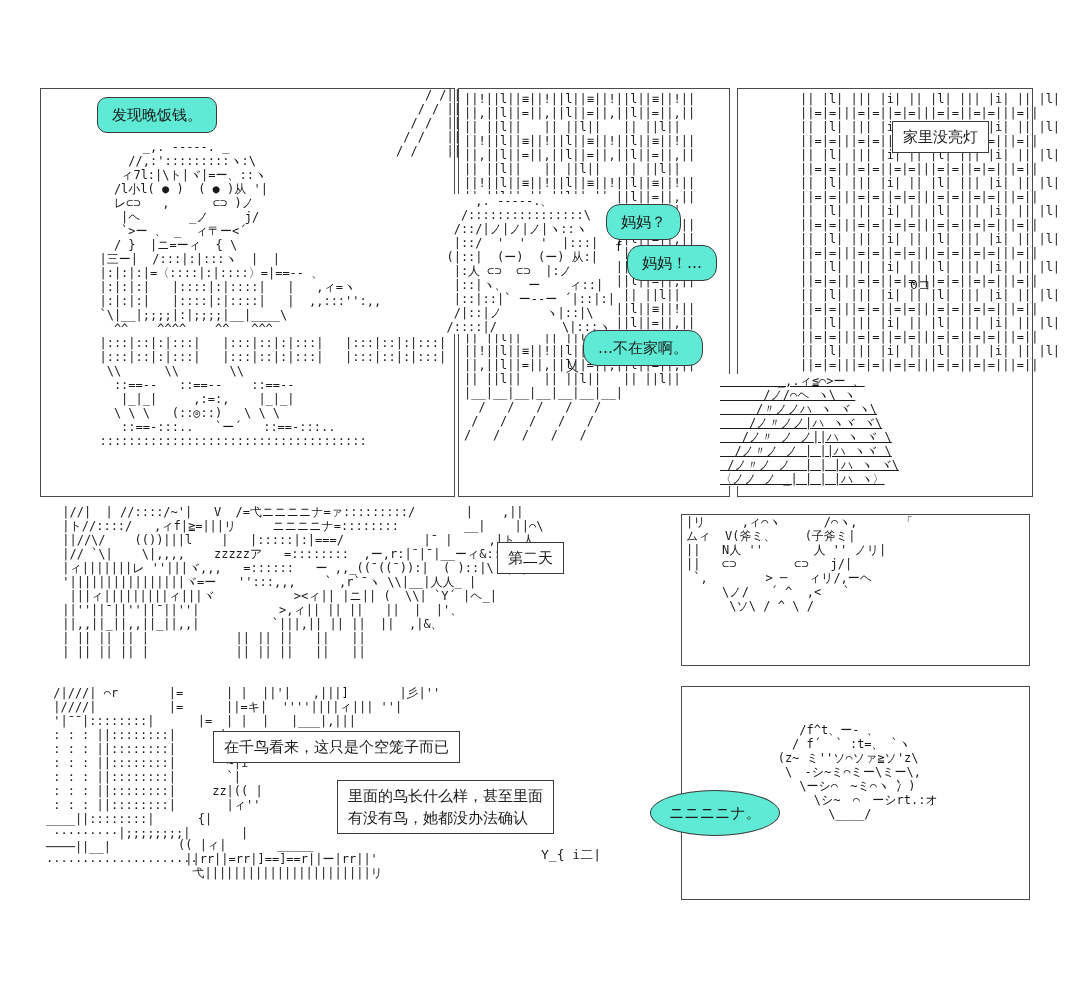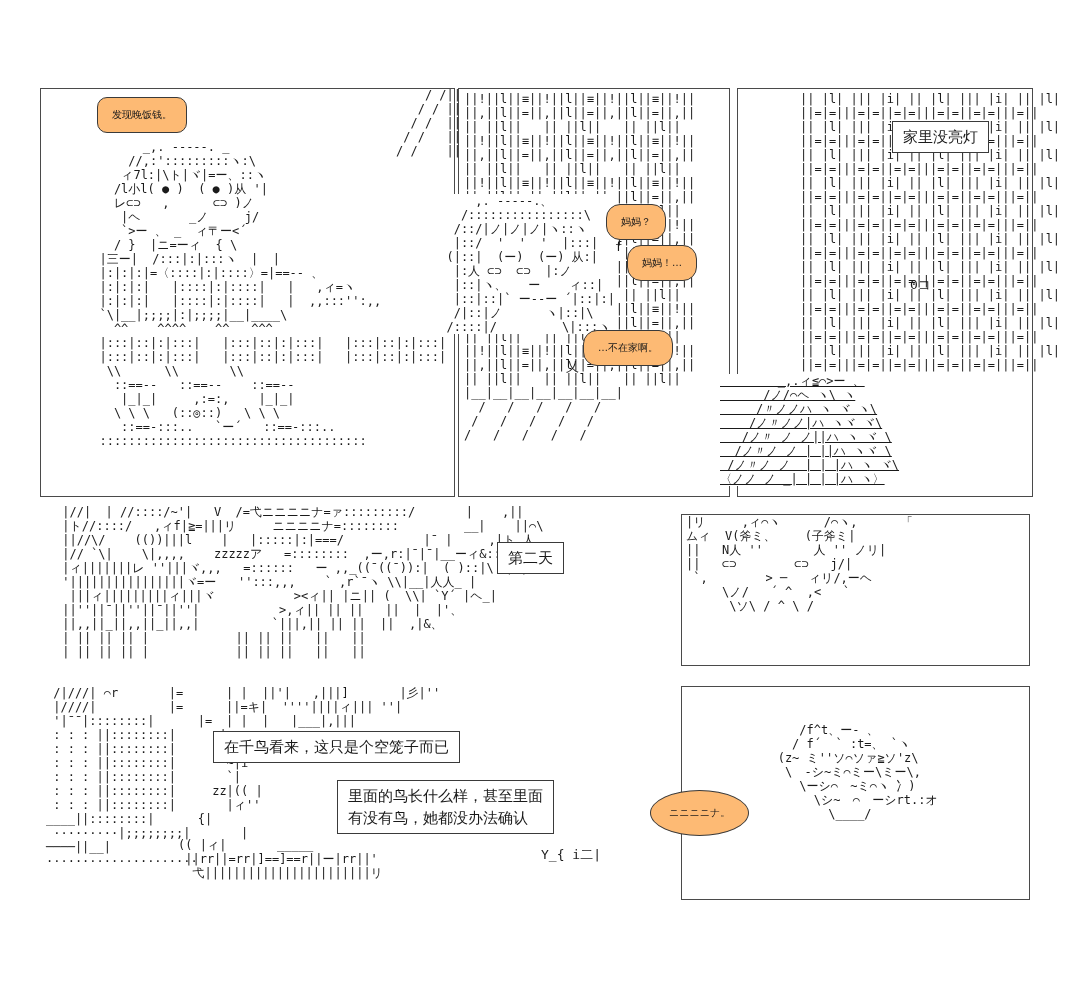--- a/index.html
+++ b/index.html
@@ -13,22 +13,22 @@
     position:absolute; font-family:"DejaVu Sans Mono", monospace;
     font-size:12px; line-height:14px; white-space:pre; z-index:2; color:#1a1a1a;
   }
   pre.aa.cover { background:#ffffff; z-index:3; }
   pre.aa.small { font-size:13px; }
   .box {
     position:absolute; border:1px solid #3a3a3a; background:#ffffff;
     padding:4px 10px; font-size:15px; line-height:22px; white-space:pre; z-index:4;
   }
   .bubble {
-    position:absolute; border:1px solid #3a3a3a; background:#fdba74;
-    padding:7px 14px; font-size:10px; line-height:20px; white-space:pre;
+    position:absolute; border:1px solid #3a3a3a; background:#5eead4;
+    padding:7px 14px; font-size:15px; line-height:20px; white-space:pre;
     border-radius:14px; z-index:4;
   }
   .bubble.oval { border-radius:50%; padding:12px 18px; }
 
   #f1  { left:40px;  top:88px;  width:415px; height:409px; }
   #f2  { left:458px; top:88px;  width:272px; height:409px; }
   #f3  { left:737px; top:88px;  width:296px; height:409px; }
   #fr  { left:681px; top:514px; width:349px; height:152px; }
   #fbr { left:681px; top:686px; width:349px; height:214px; }
 

